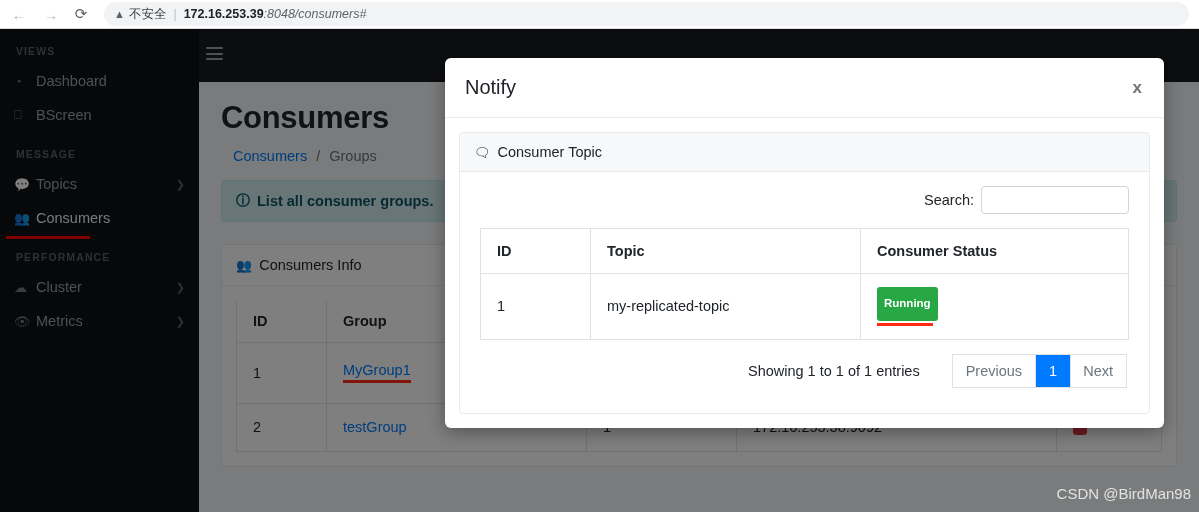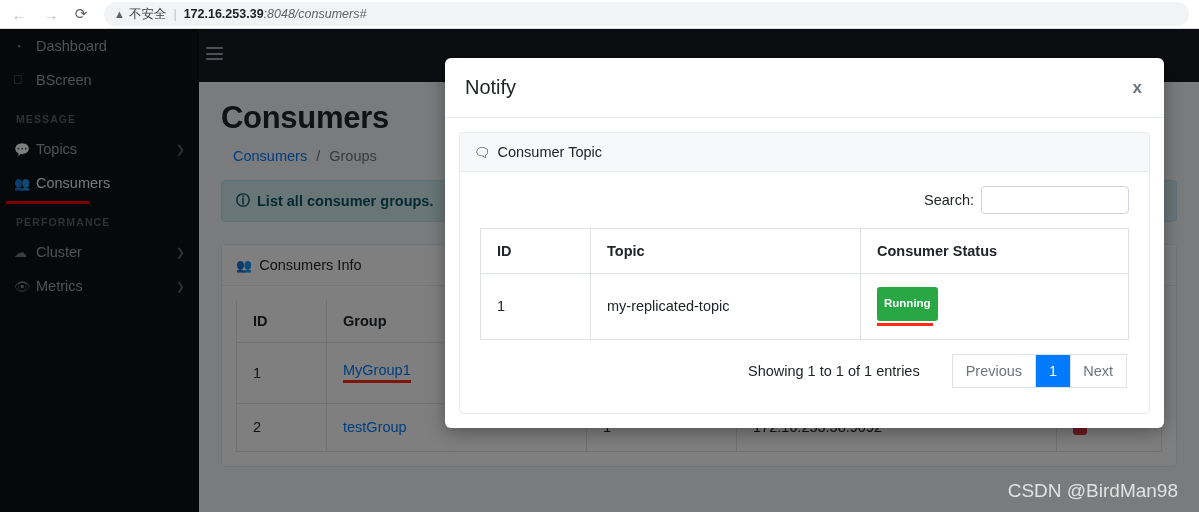--- a/index.html
+++ b/index.html
@@ -194,22 +194,22 @@
   }
   .pager { display: flex; border: 1px solid #dee2e6; border-radius: 0; overflow: hidden; }
   .pager div {
     padding: 8px 13px; font-size: 14.5px; color: #6c757d; background: #fff;
     border-right: 1px solid #dee2e6;
   }
   .pager div:last-child { border-right: none; padding-left: 12px; }
   .pager div.active { background: #007bff; color: #ffffff; }
 
   .watermark {
-    position: absolute; right: 21px; bottom: 10px; z-index: 7;
-    color: rgba(255,255,255,.78); font-size: 19px;
+    position: absolute; right: 8px; bottom: 10px; z-index: 7;
+    color: rgba(255,255,255,.78); font-size: 15px;
     font-family: "Liberation Sans", sans-serif;
   }
 </style>
 </head>
 <body>
 
 <div class="app">
 
   <div class="browser-bar">
     <div class="nav-btn disabled">←</div>
@@ -227,20 +227,21 @@
   <div class="topbar">
     <div class="hamburger">
       <span></span>
         <span></span>
         <span></span>
     </div>
   </div>
 
   <div class="sidebar">
 
+    <div class="side-section">VIEWS</div>
     <div class="side-item">
       <span class="ic">◔</span>
       <span>Dashboard</span>
     </div>
     <div class="side-item">
       <span class="ic">⎕</span>
       <span>BScreen</span>
     </div>
 
     <div class="side-section">MESSAGE</div>

